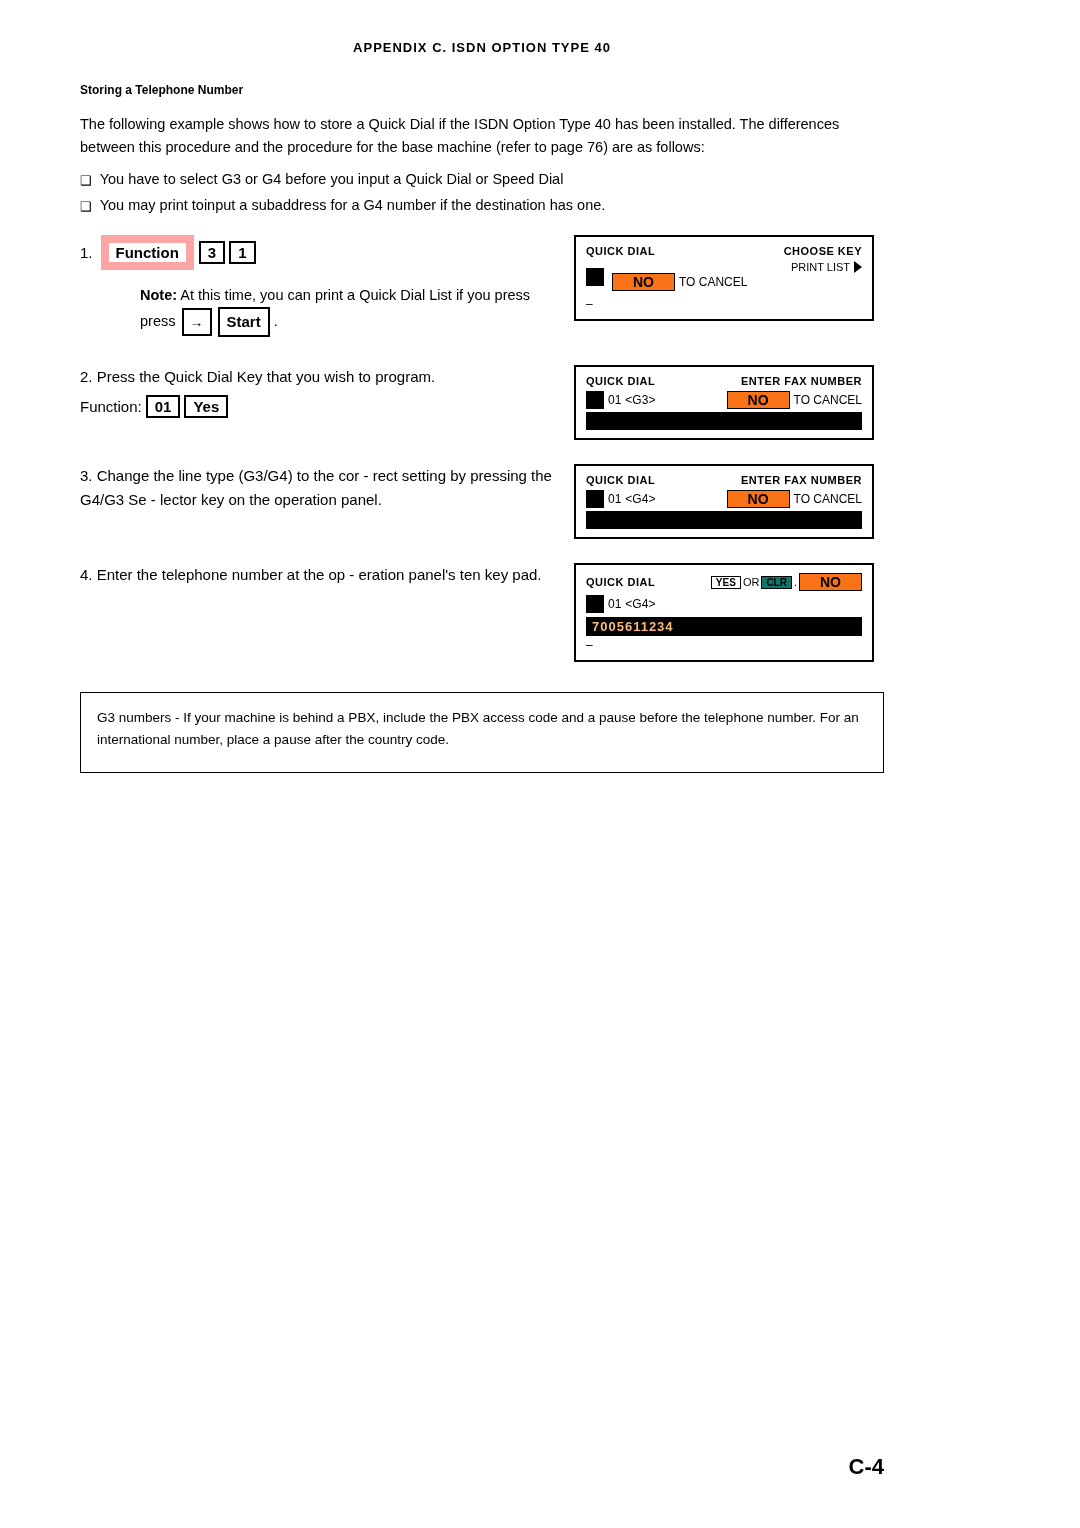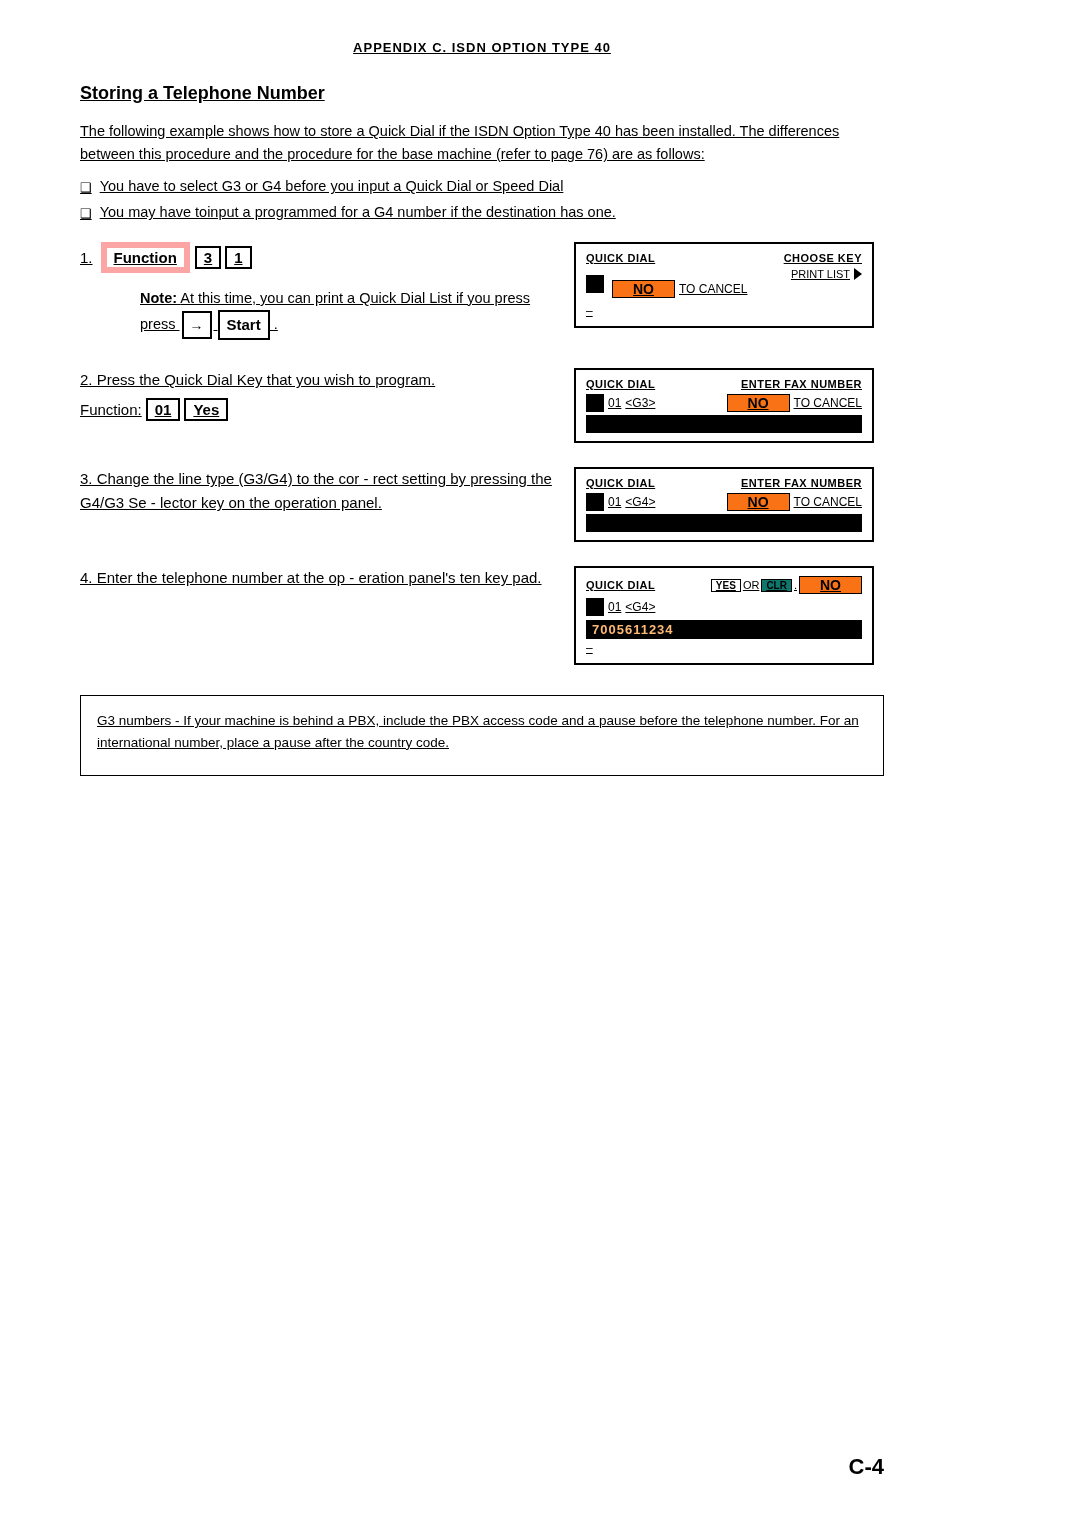--- a/index.html
+++ b/index.html
@@ -11,32 +11,31 @@
       width: 1080px;
       min-height: 1528px;
       position: relative;
     }
     .page {
       width: 964px;
       min-height: 1528px;
       background: #fff;
       padding: 40px 80px 80px 80px;
       position: relative;
-      text-decoration: underline;
     }
     .header {
       text-align: center;
       font-size: 13px;
       font-weight: bold;
       letter-spacing: 1px;
       margin-bottom: 28px;
       font-family: Arial, sans-serif;
     }
     .section-title {
-      font-size: 18px;
+      font-size: 12px;
       font-weight: bold;
       margin-bottom: 16px;
       font-family: Arial, sans-serif;
       margin-top: 28px;
     }
     .intro-text {
       font-size: 14.5px;
       line-height: 1.6;
       margin-bottom: 10px;
       font-family: Arial, sans-serif;
@@ -81,21 +80,21 @@
       border: 2px solid #000;
       padding: 1px 7px;
       font-size: 15px;
       font-weight: bold;
       font-family: Arial, sans-serif;
       background: #fff;
       vertical-align: middle;
     }
     .key-box-function {
       display: inline-block;
-      border: 6px solid #fca5a5;
+      border: 8px solid #fca5a5;
       padding: 1px 7px;
       font-size: 15px;
       font-weight: bold;
       font-family: Arial, sans-serif;
       background: #fff;
       vertical-align: middle;
       margin-right: 1px;
     }
     .step-number {
       font-size: 15px;
@@ -266,21 +265,21 @@
 
   <div class="intro-text">
     <span>The following example shows how to store a Quick Dial if the ISDN Option Type 40 has been installed. The differences between this procedure and the procedure for the base machine (refer to page  76) are as follows:</span>
   </div>
   <div class="bullet-item">
     <span class="bullet-icon">❑</span>
     <span>You have to select G3 or G4 before you input a Quick Dial or Speed Dial</span>
   </div>
   <div class="bullet-item">
     <span class="bullet-icon">❑</span>
-    <span>You may have toinput a programmed for a G4 number if the destination has one.</span>
+    <span>You may print toinput a subaddress for a G4 number if the destination has one.</span>
   </div>
 
   <div class="steps-container">
 
     <div class="step1-row">
       <div class="step1-left">
         <div style="display:flex; align-items:center; gap:4px; margin-bottom:14px;">
           <span class="step-number">1.</span>
           <span class="key-box-function">Function</span>
           <span class="key-box">3</span>

